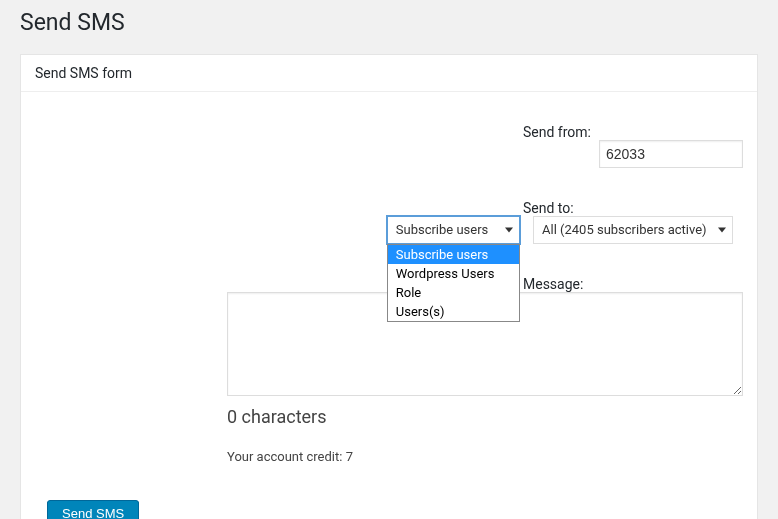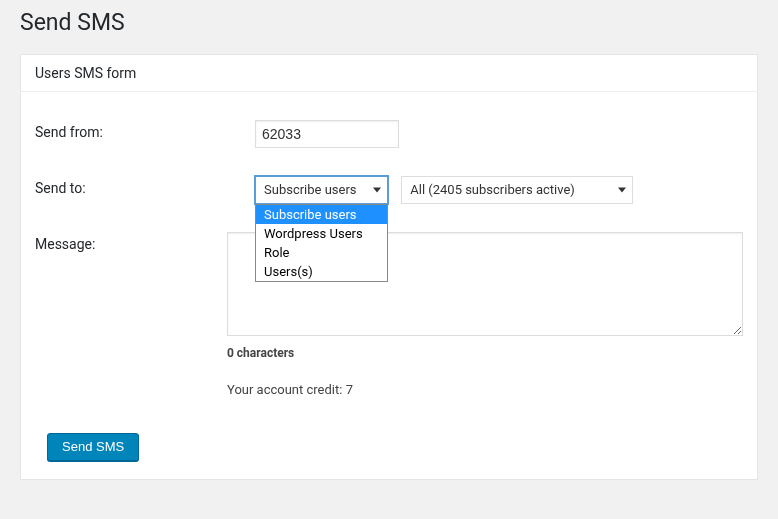--- a/index.html
+++ b/index.html
@@ -29,22 +29,23 @@
       border-bottom: 1px solid #eee;
       padding: 10px 14px;
       font-size: 14px;
       color: #23282d;
     }
     .panel-body {
       padding: 28px 14px 18px 14px;
     }
     .form-row {
       display: flex;
-      align-items: flex-start;
+      align-items: flex-end;
       margin-bottom: 28px;
+      flex-direction: column;
     }
     .form-row.message-row {
       margin-bottom: 6px;
     }
     .form-label {
       width: 220px;
       font-size: 14px;
       color: #23282d;
       padding-top: 4px;
     }
@@ -118,24 +119,23 @@
       height: 104px;
       border: 1px solid #ddd;
       box-shadow: inset 0 1px 2px rgba(0,0,0,0.07);
       padding: 4px 6px;
       font-size: 14px;
       resize: both;
       color: #333;
       vertical-align: top;
     }
     .char-count {
-      font-size: 12px;
+      font-size: 18px;
       color: #444;
       margin-top: 10px;
-      font-weight: bold;
     }
     .credit {
       font-size: 13px;
       color: #444;
       margin-top: 22px;
     }
     .submit-row {
       margin-top: 36px;
       margin-left: 12px;
     }
@@ -149,21 +149,21 @@
       cursor: pointer;
       box-shadow: 0 1px 0 #006799;
     }
   </style>
 </head>
 <body>
 
 <h1 class="page-title">Send SMS</h1>
 
 <div class="panel">
-  <div class="panel-header">Users SMS form</div>
+  <div class="panel-header">Send SMS form</div>
   <div class="panel-body">
 
     <div class="form-row">
       <div class="form-label">Send from:</div>
       <div class="form-control-col">
         <input type="text" class="text-input" value="62033" style="">
       </div>
     </div>
 
     <div class="form-row">
@@ -175,21 +175,21 @@
             <span class="select-arrow"></span>
           </div>
           <div class="dropdown-list">
             <div class="dropdown-item selected">Subscribe users</div>
             <div class="dropdown-item">Wordpress Users</div>
             <div class="dropdown-item">Role</div>
             <div class="dropdown-item">Users(s)</div>
           </div>
         </div>
         <div class="select-wrap">
-          <div class="select-box" style="width:232px;">
+          <div class="select-box" style="width:200px;">
             <span>All (2405 subscribers active)</span>
             <span class="select-arrow"></span>
           </div>
         </div>
       </div>
     </div>
 
     <div class="form-row message-row">
       <div class="form-label">Message:</div>
       <div class="form-control-col">

